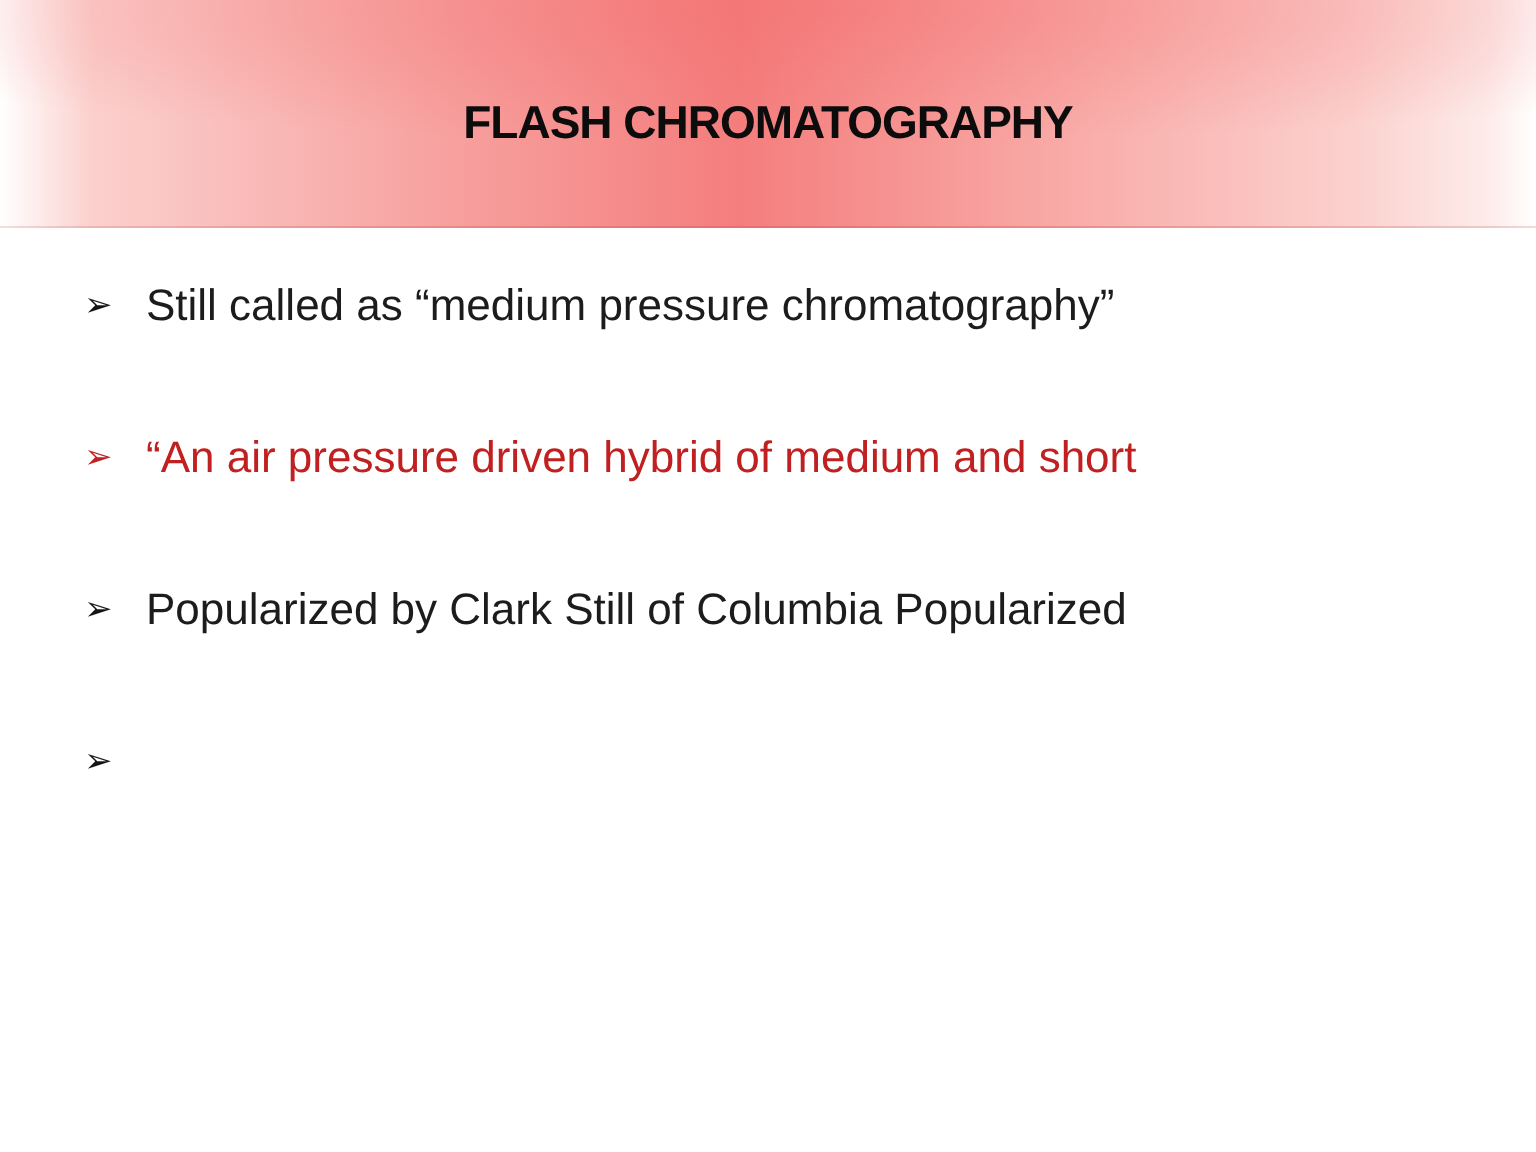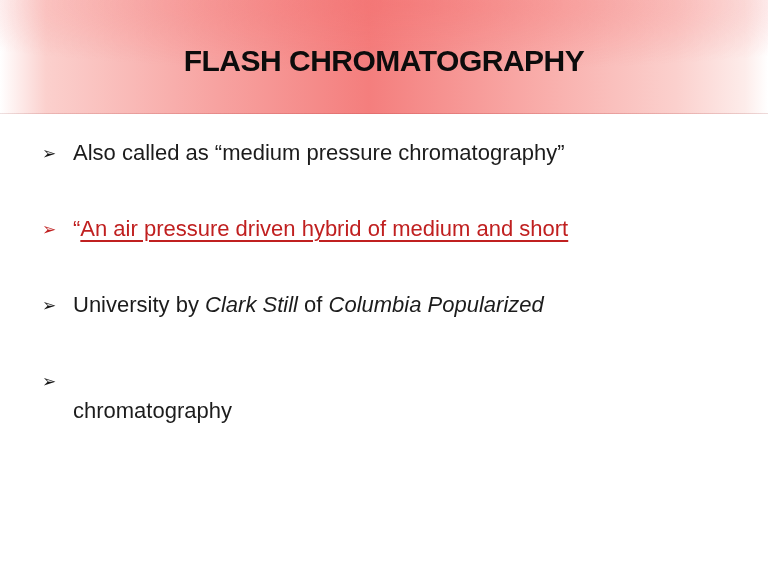--- a/index.html
+++ b/index.html
@@ -33,21 +33,21 @@
         var(--header-salmon, #f47e7d) 48%,
         #f9b0ad 72%,
         var(--header-pink-light, #fbd3d0) 88%,
         #fdecea 97%,
         #ffffff 100%);
     border-bottom: 1px solid rgba(0,0,0,0.06);
   }
   .title {
     margin: 0;
     padding-top: 9px;
-    font-size: 30px;
+    font-size: 23px;
     font-weight: bold;
     letter-spacing: -0.5px;
     color: #0c0c0c;
     white-space: nowrap;
   }
   
   .bullets {
     list-style: none;
     margin: 0;
     padding: 24px 20px 0 42px;
@@ -64,35 +64,34 @@
     left: 0;
     top: 0;
     font-family: "DejaVu Sans", sans-serif;
     font-size: 17px;
     line-height: 30px;
     color: #141414;
   }
   .bullet.red-bullet .marker { color: var(--accent-red, #c02020); }
   .red { color: var(--accent-red, #c02020); }
   .underline {
-    text-decoration: underline;
     text-decoration-thickness: 2px;
     text-underline-offset: 4px;
   }
-  .italic { font-style: italic; }
+  .italic { }
 </style>
 </head>
 <body>
 
 <div class="slide">
 
   <header class="header">
     <h1 class="title">FLASH CHROMATOGRAPHY</h1>
   </header>
 
   <ul class="bullets">
-      <li class="bullet"><span class="marker">➢</span><span class="text"><span class="">Also called as “medium pressure chromatography”</span></span></li>
+      <li class="bullet"><span class="marker">➢</span><span class="text"><span class="">Still called as “medium pressure chromatography”</span></span></li>
       <li class="bullet red-bullet"><span class="marker">➢</span><span class="text"><span class="red">“</span><span class="red underline">An air pressure driven hybrid of medium and short</span><br></span></li>
-      <li class="bullet"><span class="marker">➢</span><span class="text"><span class="">University by </span><span class="italic">Clark Still</span><span class=""> of </span><span class="italic">Columbia Popularized</span></span></li>
-      <li class="bullet"><span class="marker">➢</span><span class="text"><br><span class="">chromatography</span></span></li>
+      <li class="bullet"><span class="marker">➢</span><span class="text"><span class="">Popularized by </span><span class="italic">Clark Still</span><span class=""> of </span><span class="italic">Columbia Popularized</span></span></li>
+      <li class="bullet"><span class="marker">➢</span><span class="text"><br></span></li>
     </ul>
 
 </div>
 
 </body></html>

